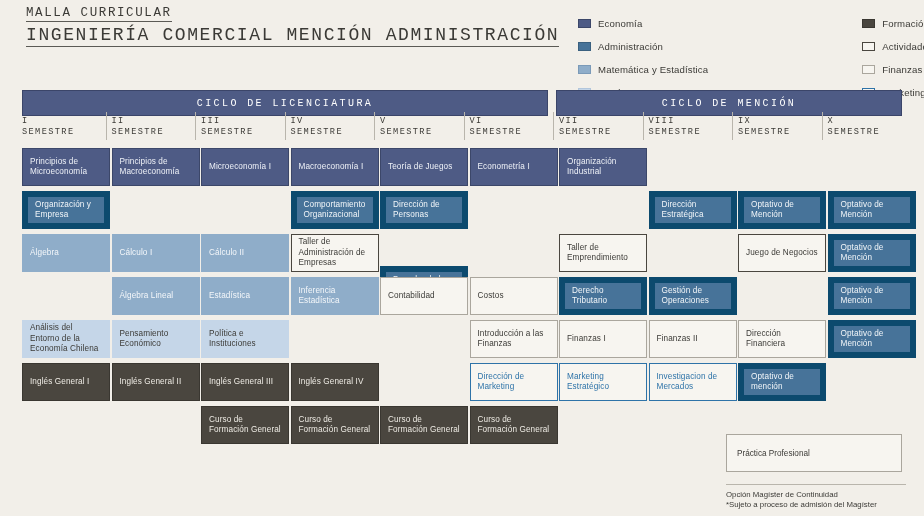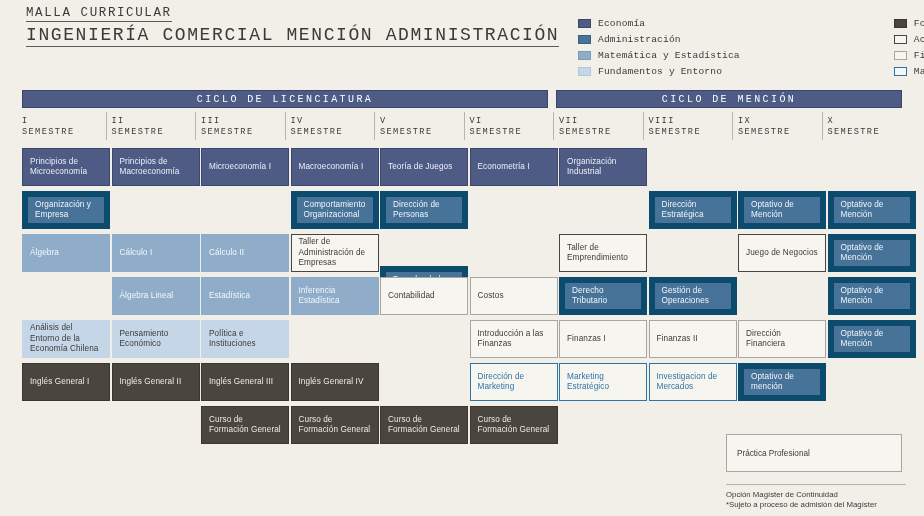--- a/index.html
+++ b/index.html
@@ -16,36 +16,36 @@
   .title-line{
     font-family:"Liberation Mono","DejaVu Sans Mono",monospace;
     font-size:12.5px;letter-spacing:1.6px;color:#3b3a36;
     border-bottom:1px solid #5b5a55;
     display:inline-block;padding-bottom:1px;margin-bottom:3px;
     white-space:nowrap;
   }
   .title-line.t2{font-size:18px;}
   
   .legend{position:absolute;top:17px;left:578px;display:flex;gap:0;}
-  .legend-col{display:flex;flex-direction:column;gap:4px;font-family:Liberation Mono, monospace;}
+  .legend-col{display:flex;flex-direction:column;gap:11px;}
   .legend-col.c2{margin-left:154px;}
   .legend-row{display:flex;align-items:center;gap:7px;height:12px;}
   .sw{width:13px;height:9px;box-sizing:border-box;flex:none;}
   .sw-economia{background:#4e5b85;border:1px solid #3c4769;}
   .sw-admin{background:#477399;border:1px solid #3a607f;}
   .sw-matem{background:#8fadc9;border:1px solid #7b9ab8;}
   .sw-fund{background:#c5d6e8;border:1px solid #b2c6dc;}
   .sw-formacion{background:#4a463f;border:1px solid #3a3731;}
   .sw-simul{background:#f7f5f0;border:1.6px solid #4a463f;}
   .sw-finanzas{background:#f7f5f0;border:1px solid #aaa69d;}
   .sw-marketing{background:#f7f5f0;border:1.6px solid #2e73a8;}
   .legend-label{font-size:9.6px;color:#3b3a36;white-space:nowrap;letter-spacing:.15px;}
   
   .cyclebar{
-    position:absolute;height:18px;background:#4e5b85;border:1px solid #3b4569;
+    position:absolute;height:26px;background:#4e5b85;border:1px solid #3b4569;
     box-sizing:border-box;color:#ffffff;
     font-family:"Liberation Mono","DejaVu Sans Mono",monospace;
     font-size:10px;letter-spacing:2.4px;
     display:flex;align-items:center;justify-content:center;
   }
   #cyc-lic{left:22px;top:90px;width:526px;}
   #cyc-men{left:556px;top:90px;width:346px;}
   
   .grid{position:absolute;left:22px;top:112px;width:880px;height:390px;}
   .col{position:absolute;top:0;width:88px;height:390px;}

